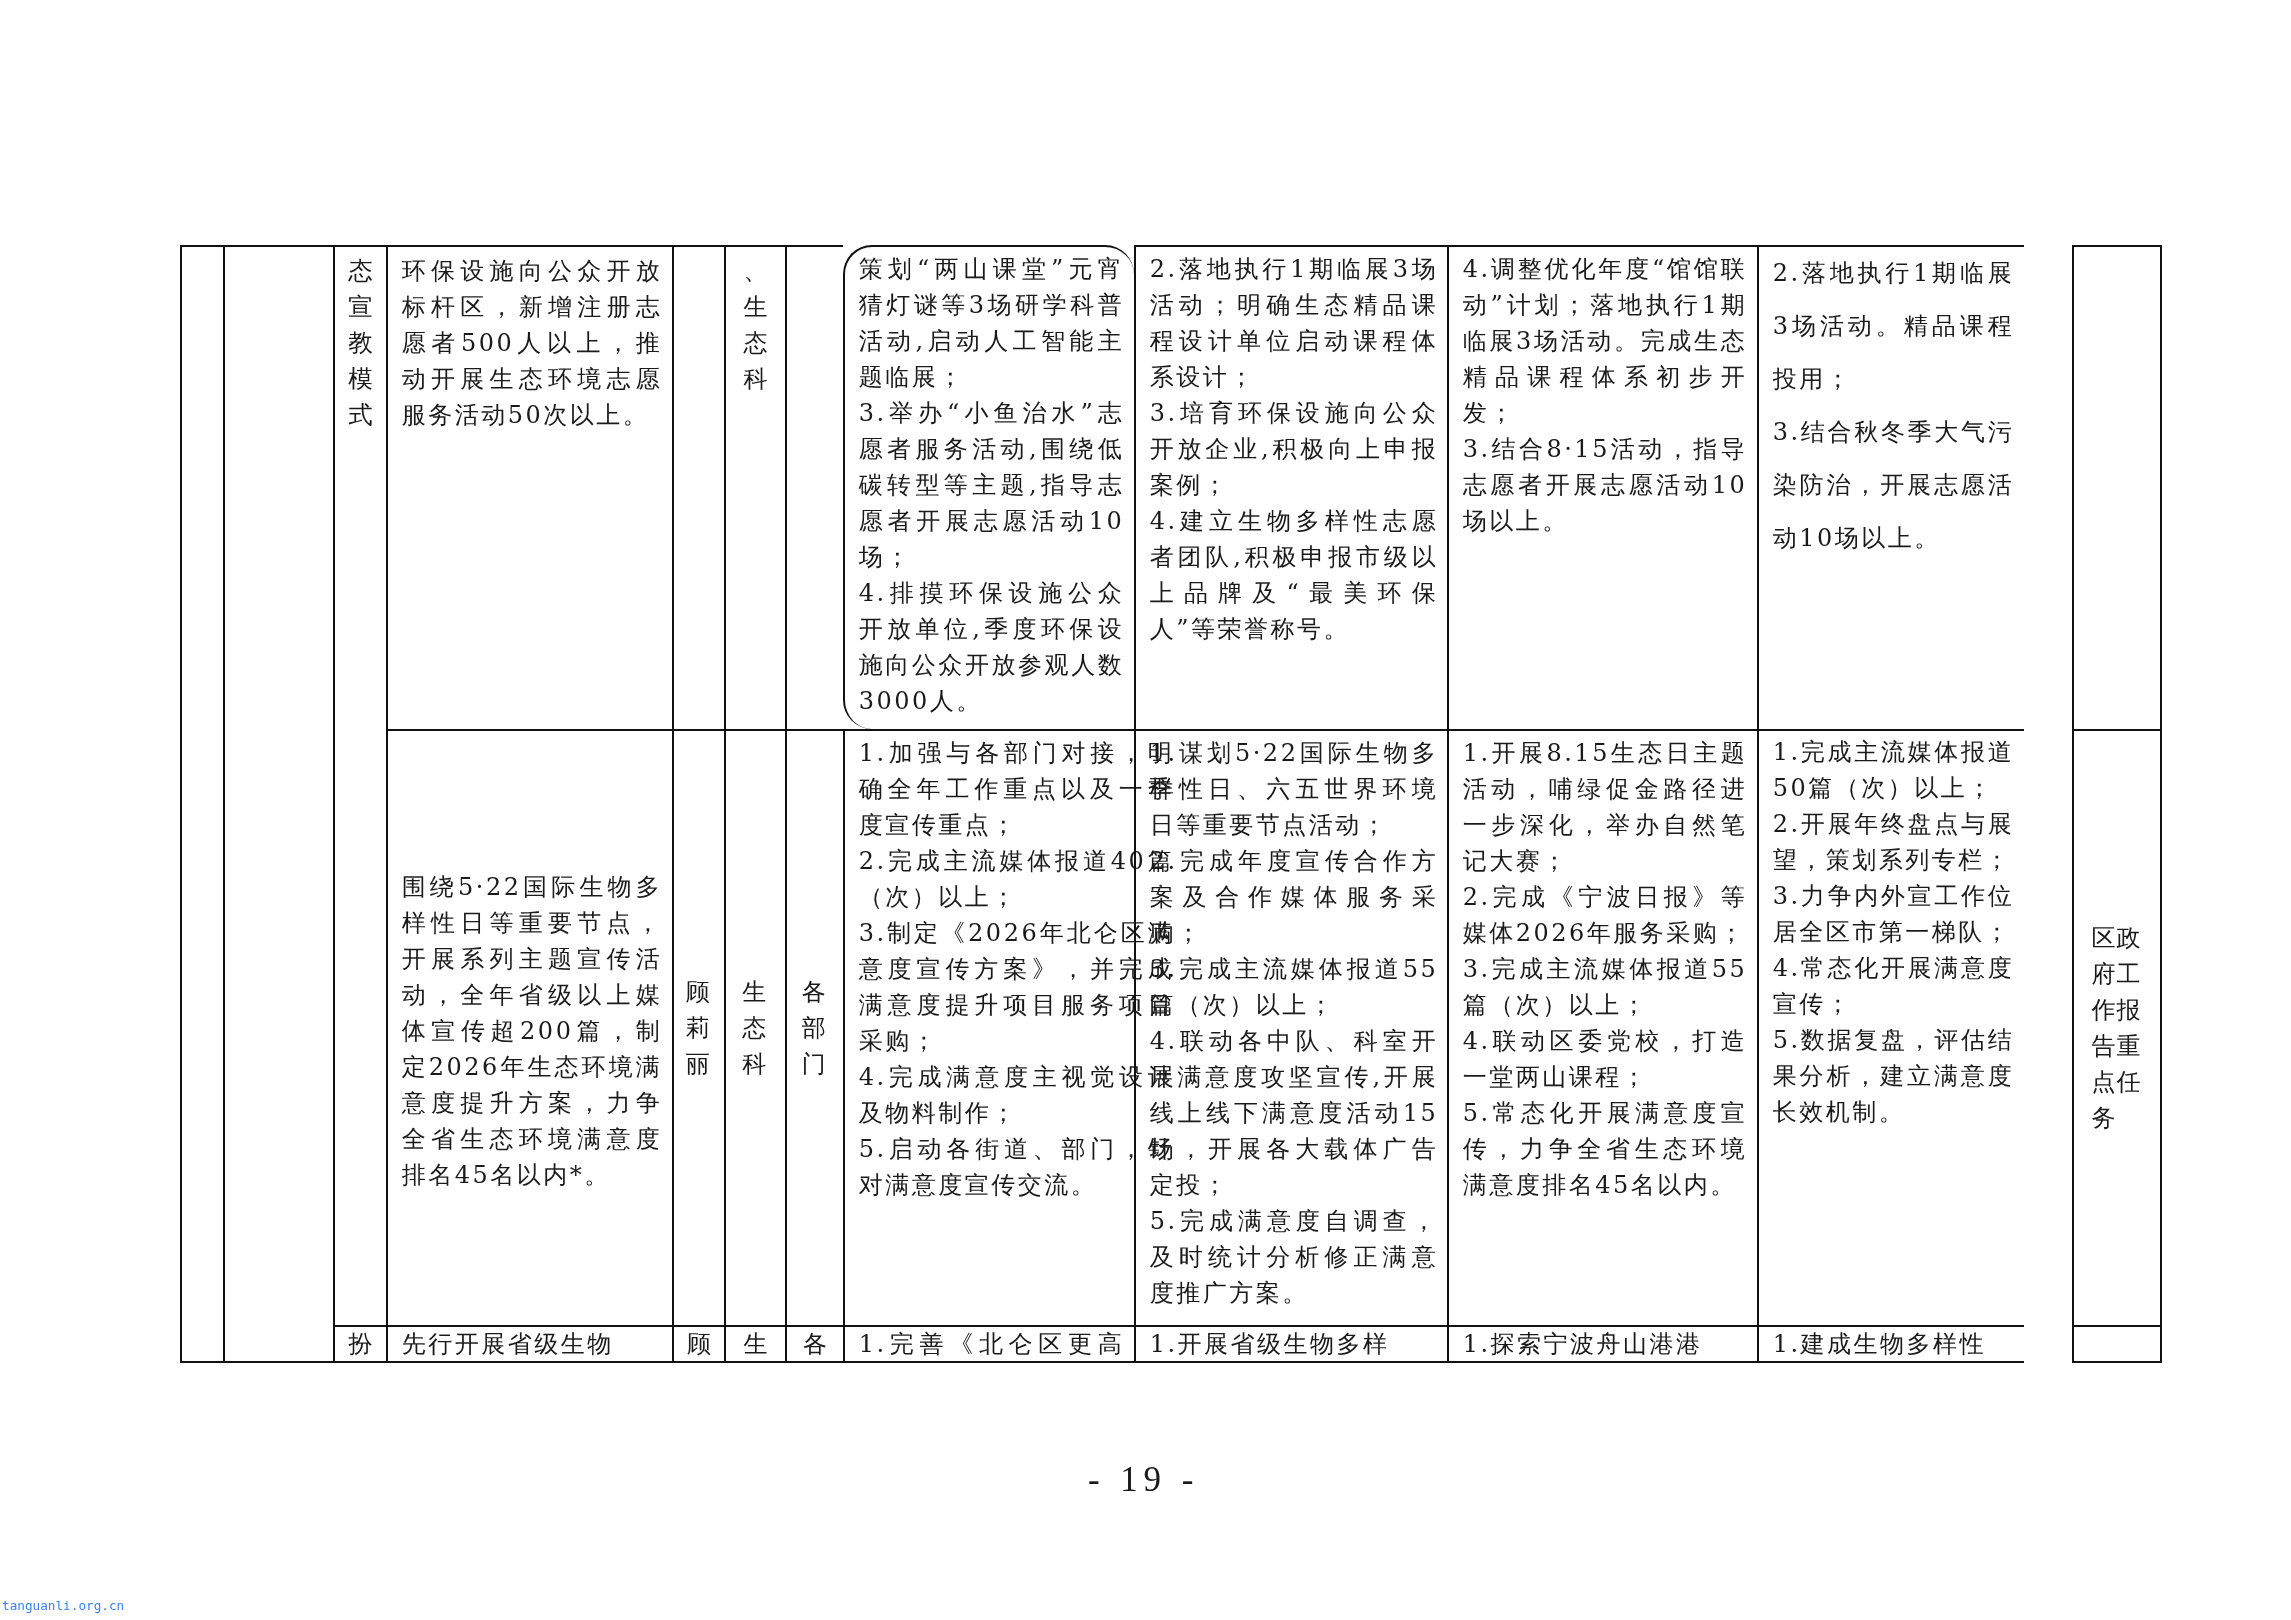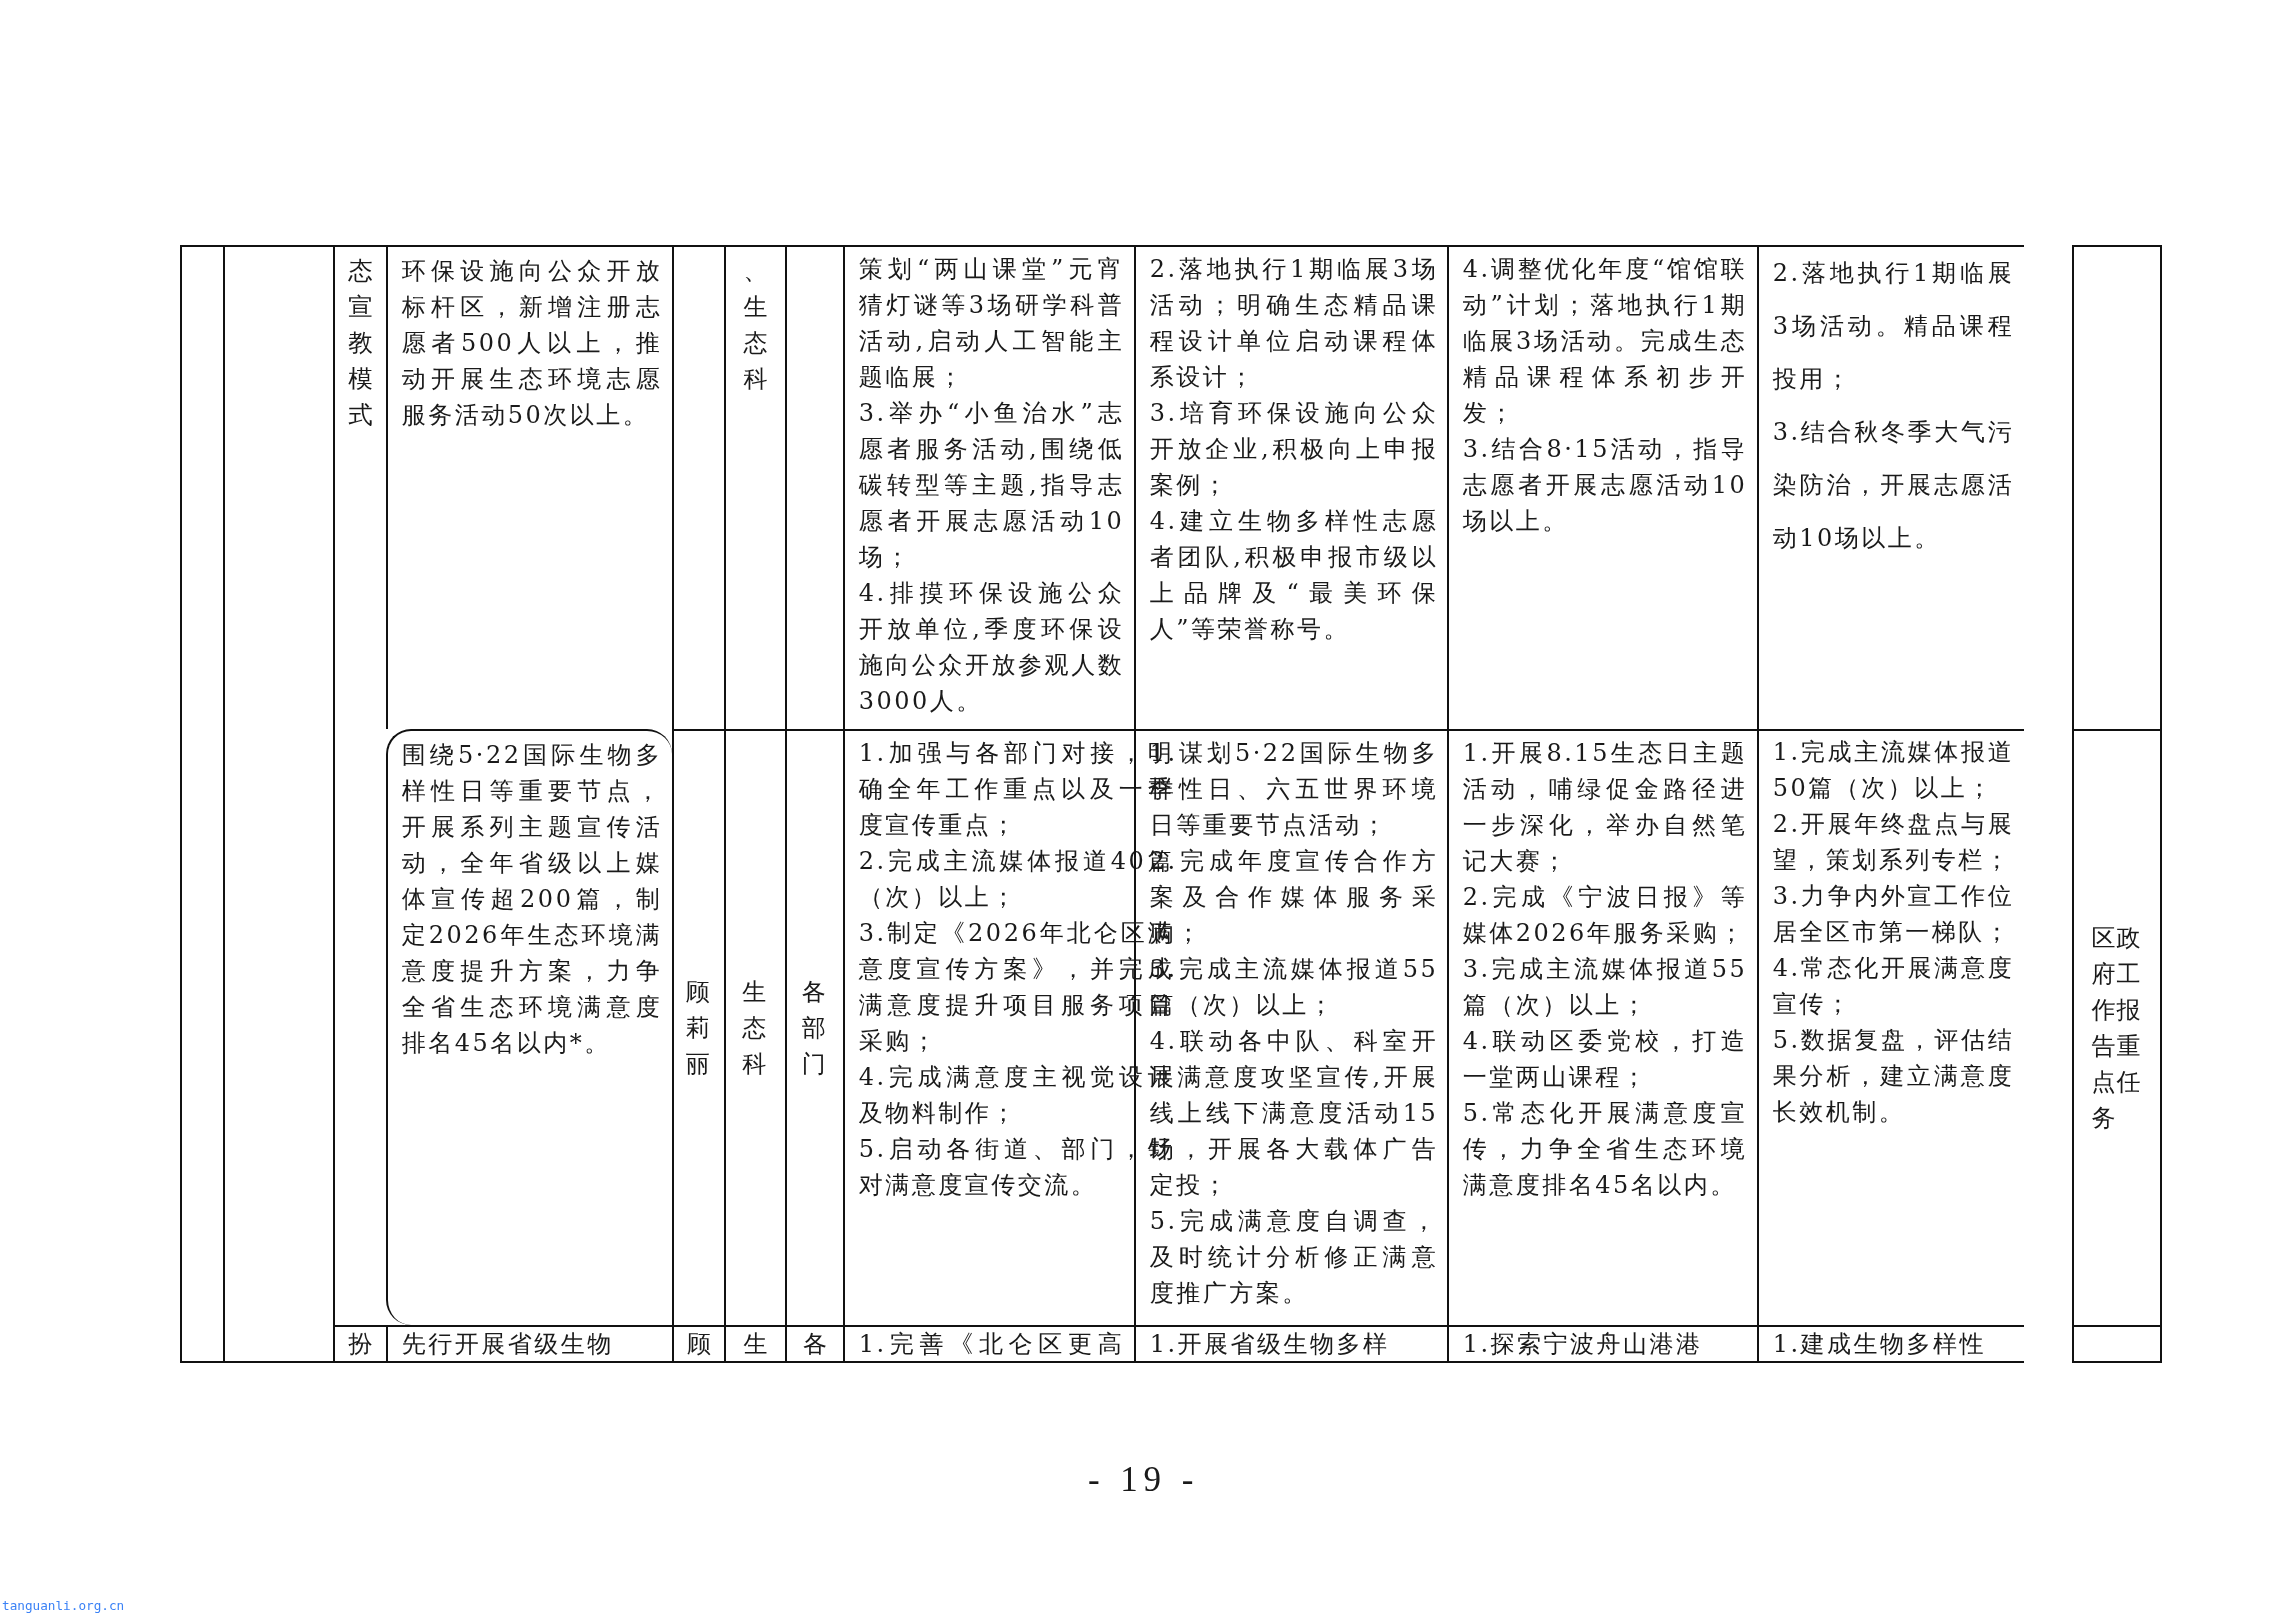--- a/index.html
+++ b/index.html
@@ -8,21 +8,21 @@
   .page { position:absolute; left:0; top:0; width:2292px; height:1620px; }
   .grid { position:absolute; left:180px; top:245px; width:1934px; height:1118px; }
   .cell { position:absolute; box-sizing:border-box; border-left:2px solid #111; border-top:2px solid #111;
           font-size:24px; line-height:36px; letter-spacing:2.5px; text-align:justify; padding:5.9px 9.8px 0 13.7px; overflow:hidden; }
   .cell.r { border-right:2px solid #111;margin-left:48px; }
   .cell.b { border-bottom:2px solid #111; }
   .vert { text-align:center; padding:5.9px 0 0 0; letter-spacing:0; }
   .vert span { display:block; }
   .mid { display:flex; align-items:center; justify-content:center; flex-direction:column; padding:0; }
   .sparse { line-height:53px; }
-  .midtext { display:flex; align-items:flex-start;border-radius:25px; }
+  .midtext { display:flex; align-items:center; }
   .midtext > div { width:100%; }
   .item { display:block; }
   .pagenum { position:absolute; left:1088px; top:1460px; width:176px; text-align:left;
              font-family:"Liberation Serif", serif; font-size:35px; letter-spacing:5.9px; }
   .watermark { position:absolute; left:2px; top:1598px; font-family:"DejaVu Sans Mono", monospace;
                font-size:12.7px; color:#3b82f6; }
 </style>
 </head>
 <body>
 
@@ -44,21 +44,21 @@
       <div>环保设施向公众开放标杆区，新增注册志愿者500人以上，推动开展生态环境志愿服务活动50次以上。</div>
     </div>
     <div class="cell" style="left:492px;top:0;width:52px;height:484px;"></div>
     <div class="cell vert" style="left:544px;top:0;width:61px;height:484px;">
       <span>、</span>
       <span>生</span>
       <span>态</span>
       <span>科</span>
     </div>
     <div class="cell" style="left:605px;top:0;width:58px;height:484px;"></div>
-    <div class="cell" style="left:663px;top:0;width:291px;height:484px;padding-top:3.9px;">
+    <div class="cell" style="left:663px;top:0;width:291px;height:484px;padding-top:3.9px;border-radius:29px;">
       <span class="item">策划“两山课堂”元宵猜灯谜等3场研学科普活动,启动人工智能主题临展；</span>
       <span class="item">3.举办“小鱼治水”志愿者服务活动,围绕低碳转型等主题,指导志愿者开展志愿活动10场；</span>
       <span class="item">4.排摸环保设施公众开放单位,季度环保设施向公众开放参观人数3000人。</span>
     </div>
     <div class="cell" style="left:954px;top:0;width:314px;height:484px;padding-top:3.9px;">
       <span class="item">2.落地执行1期临展3场活动；明确生态精品课程设计单位启动课程体系设计；</span>
       <span class="item">3.培育环保设施向公众开放企业,积极向上申报案例；</span>
       <span class="item">4.建立生物多样性志愿者团队,积极申报市级以上品牌及“最美环保人”等荣誉称号。</span>
     </div>
     <div class="cell" style="left:1267px;top:0;width:310px;height:484px;padding-top:3.9px;">

